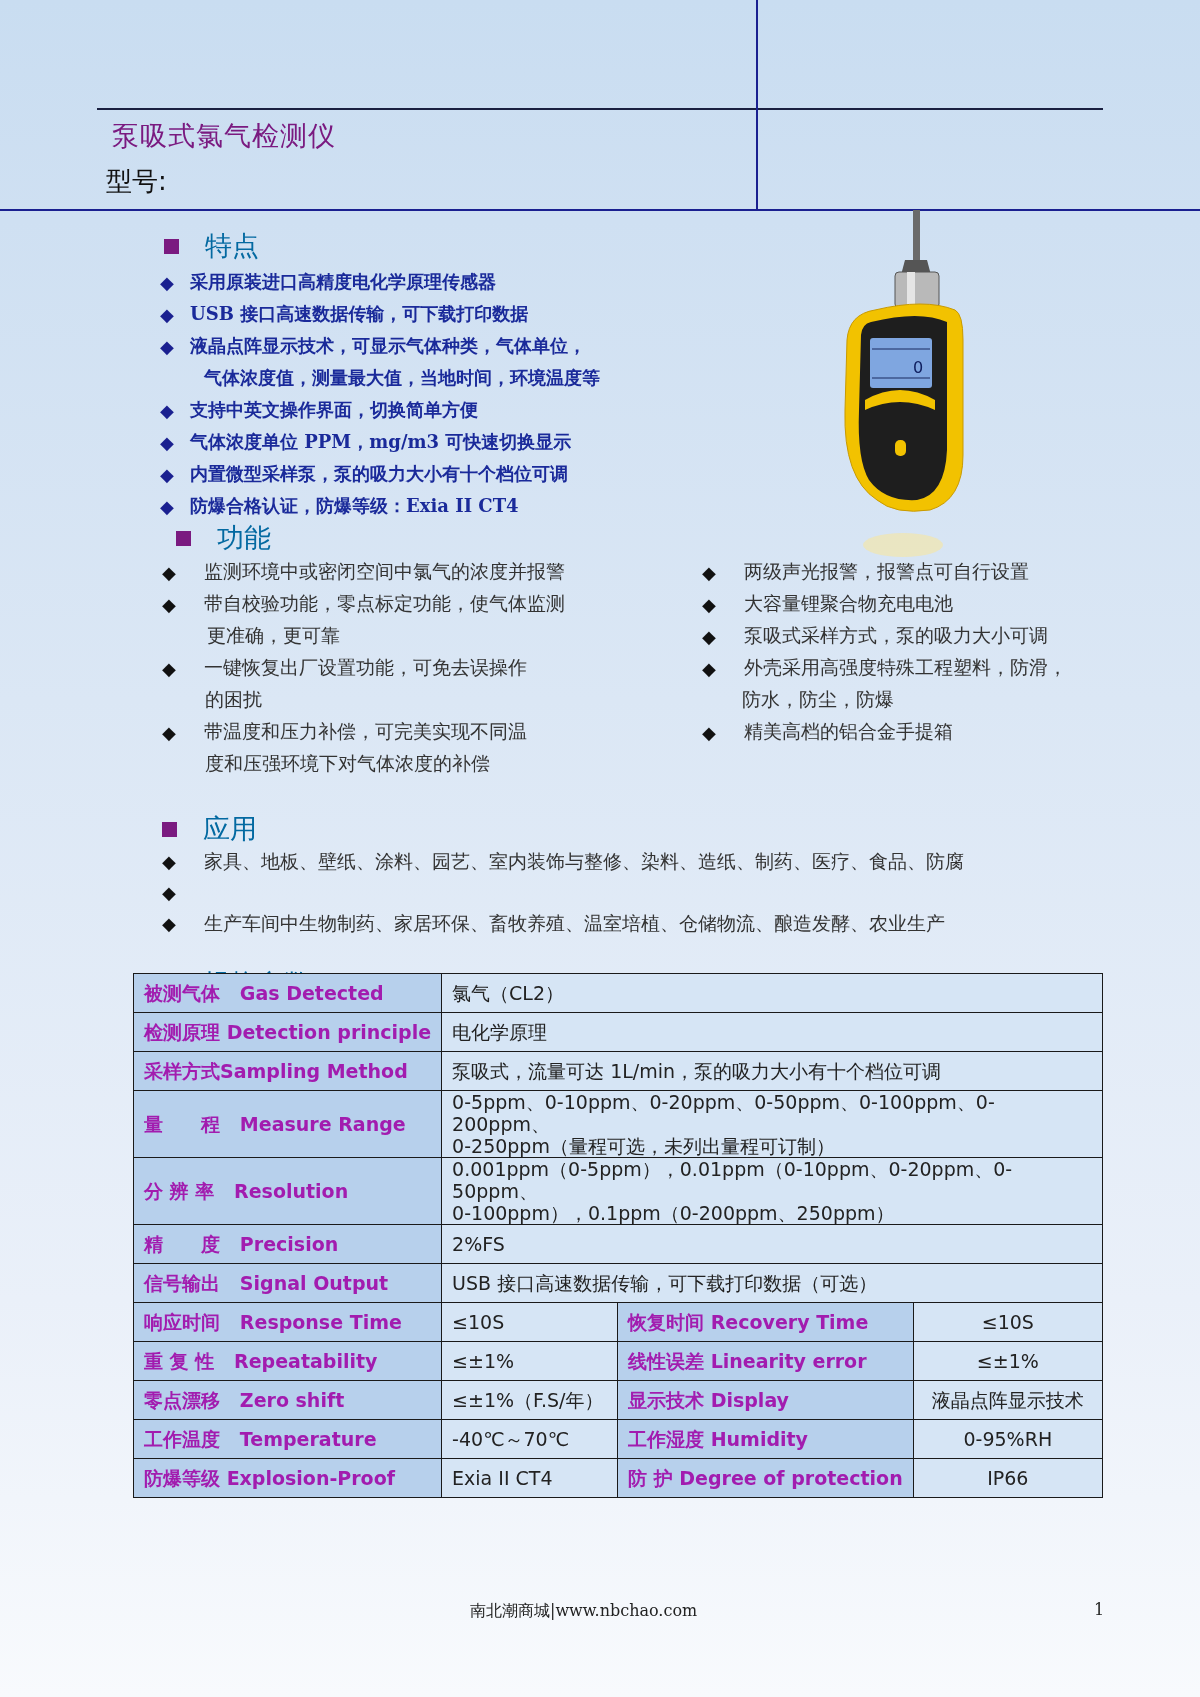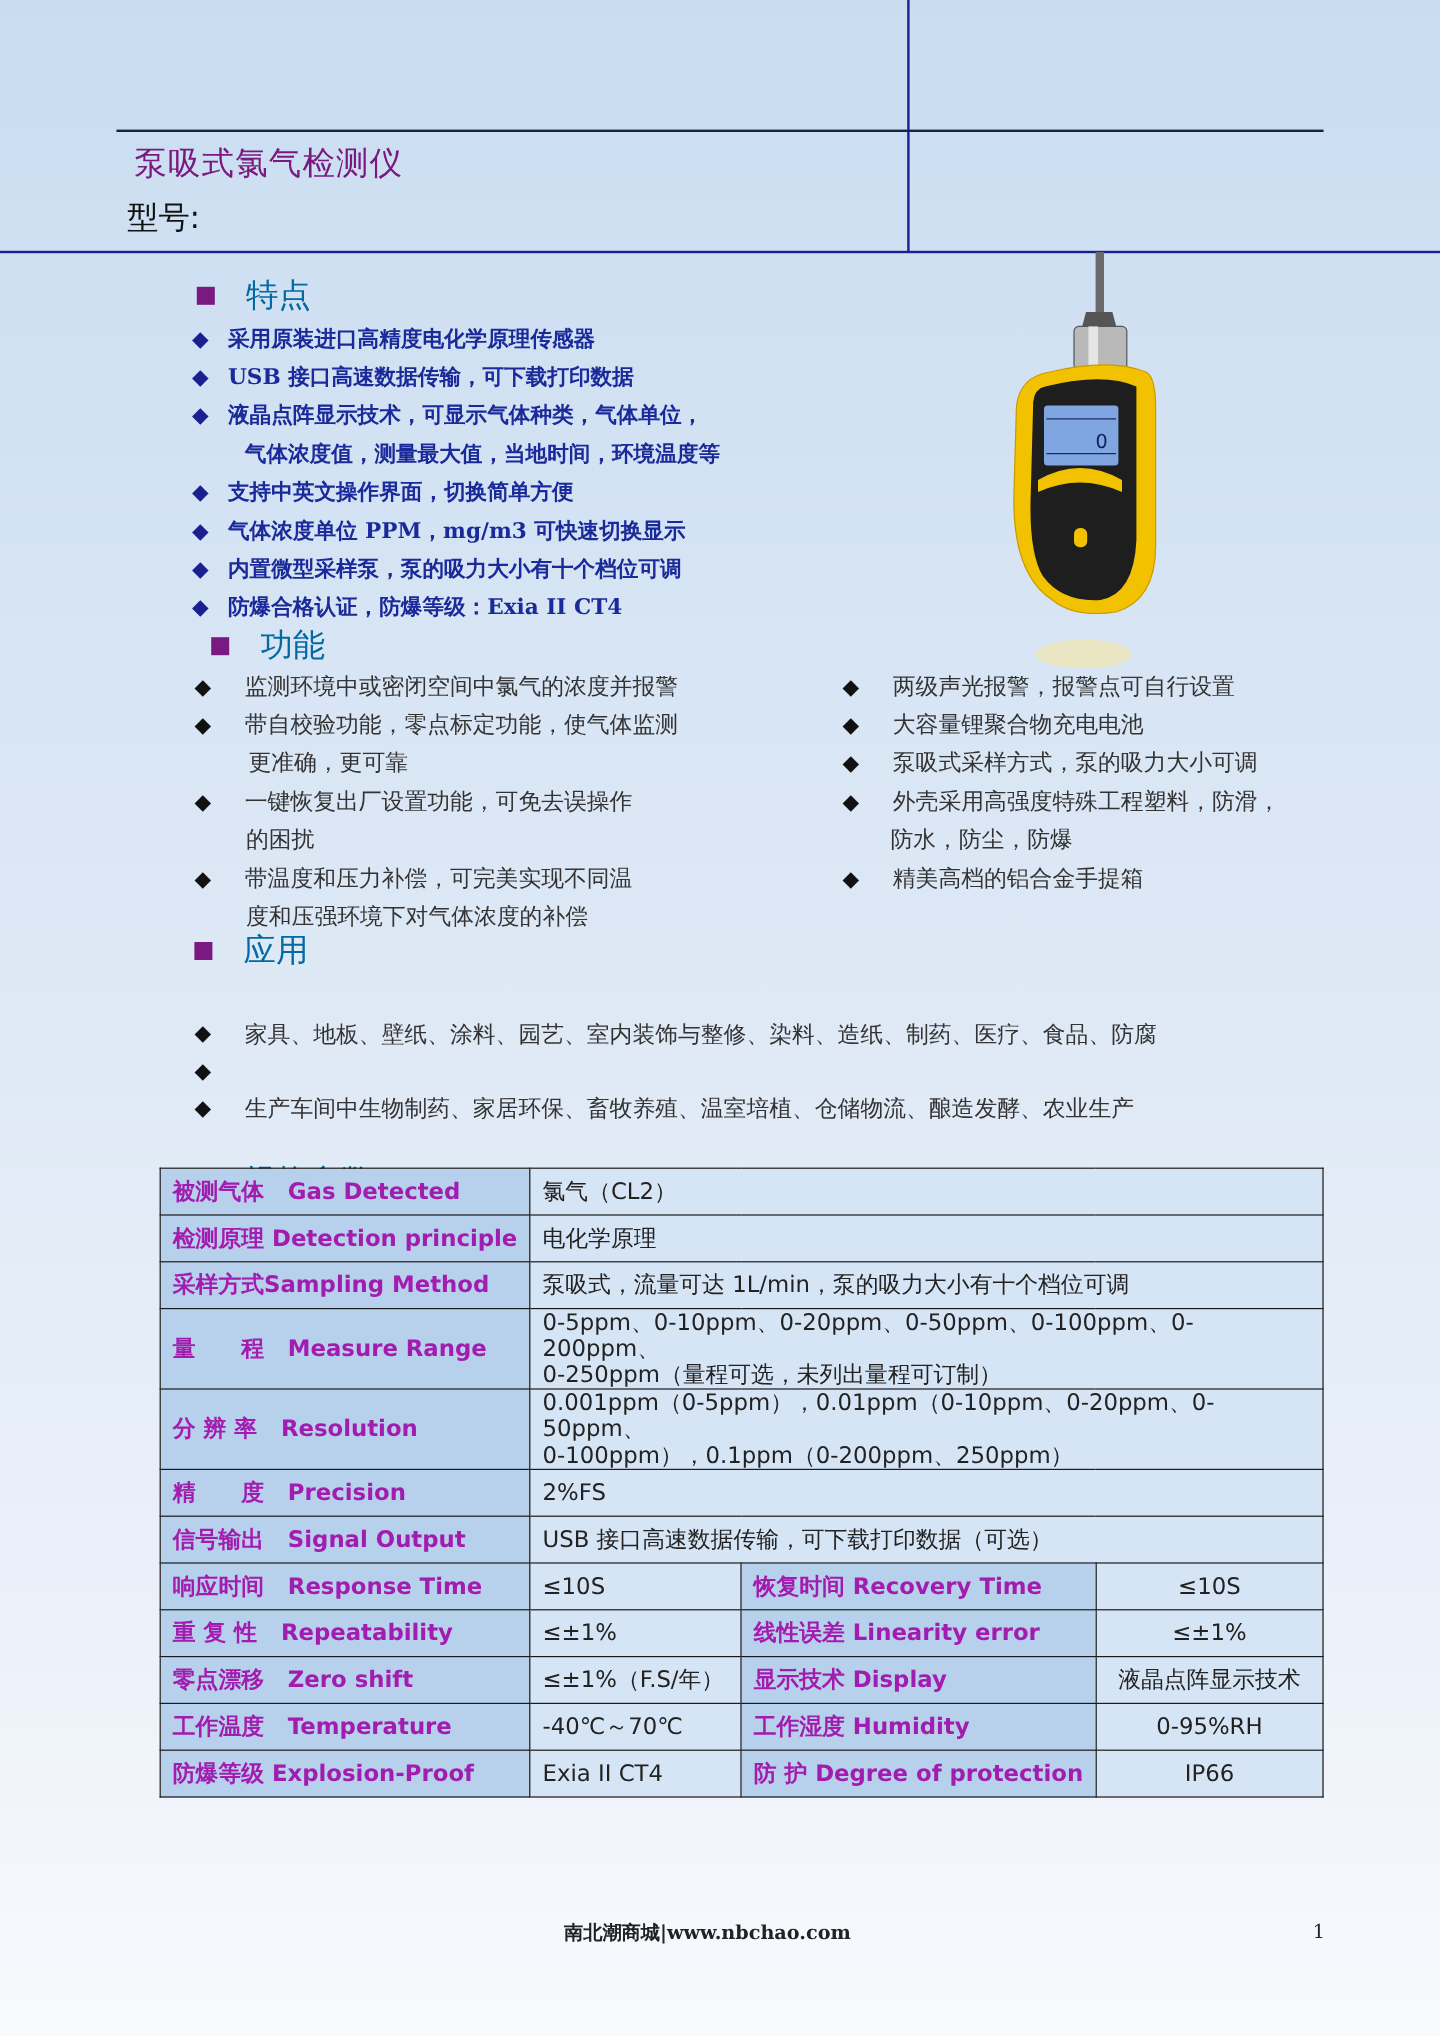--- a/index.html
+++ b/index.html
@@ -32,21 +32,21 @@
 
   table.spec { position:absolute; left:133px; top:973px; width:970px; border-collapse:collapse; font-size:19px; }
   table.spec td { border:1.5px solid #1a1a1a; padding:0 10px; height:38px; line-height:22px; }
   td.lbl { background:#b7d0ec; font-weight:bold; color:#a21caf; white-space:nowrap; }
   td.lbl .cn { font-weight:bold; font-family:"DejaVu Sans","Liberation Sans",sans-serif; }
   td.val { background:#d6e5f5; color:#222; }
   td.ctr { text-align:center; }
   tr.tall td { height:46px; }
 
   .device { left:835px; top:210px; width:130px; height:350px; }
-  .footer { left:470px; top:1601px; font-size:16px; color:#222; font-family:"DejaVu Serif","Liberation Serif",serif;font-weight:bold; }
+  .footer { left:470px; top:1601px; font-size:16px; color:#222; font-family:"DejaVu Serif","Liberation Serif",serif; }
   .pagenum { left:1094px; top:1600px; font-size:16px; color:#222; font-family:"DejaVu Serif","Liberation Serif",serif; }
 </style>
 </head>
 <body>
 
 <div class="abs hline-top"></div>
 <div class="abs vline-top"></div>
 <div class="abs hline-bot"></div>
 <div class="abs title">泵吸式氯气检测仪</div>
 <div class="abs model">型号:</div>
@@ -157,21 +157,21 @@
     </div>
   <div class="row" style="padding-left:40px;">
       <span>防水，防尘，防爆</span>
     </div>
   <div class="row">
       <span class="dia">◆</span>
       <span>精美高档的铝合金手提箱</span>
     </div>
 </div>
 
-<div class="abs sec-head" style="left:162px; top:774px;justify-content:space-between;">
+<div class="abs sec-head" style="left:162px; top:811px;justify-content:space-between;">
   <span class="sq"></span>
   <span>应用</span>
 </div>
 <div class="abs app" style="top:846px;">
   <div class="row">
       <span class="dia">◆</span>
       <span>家具、地板、壁纸、涂料、园艺、室内装饰与整修、染料、造纸、制药、医疗、食品、防腐</span>
     </div>
   <div class="row">
       <span class="dia">◆</span>

